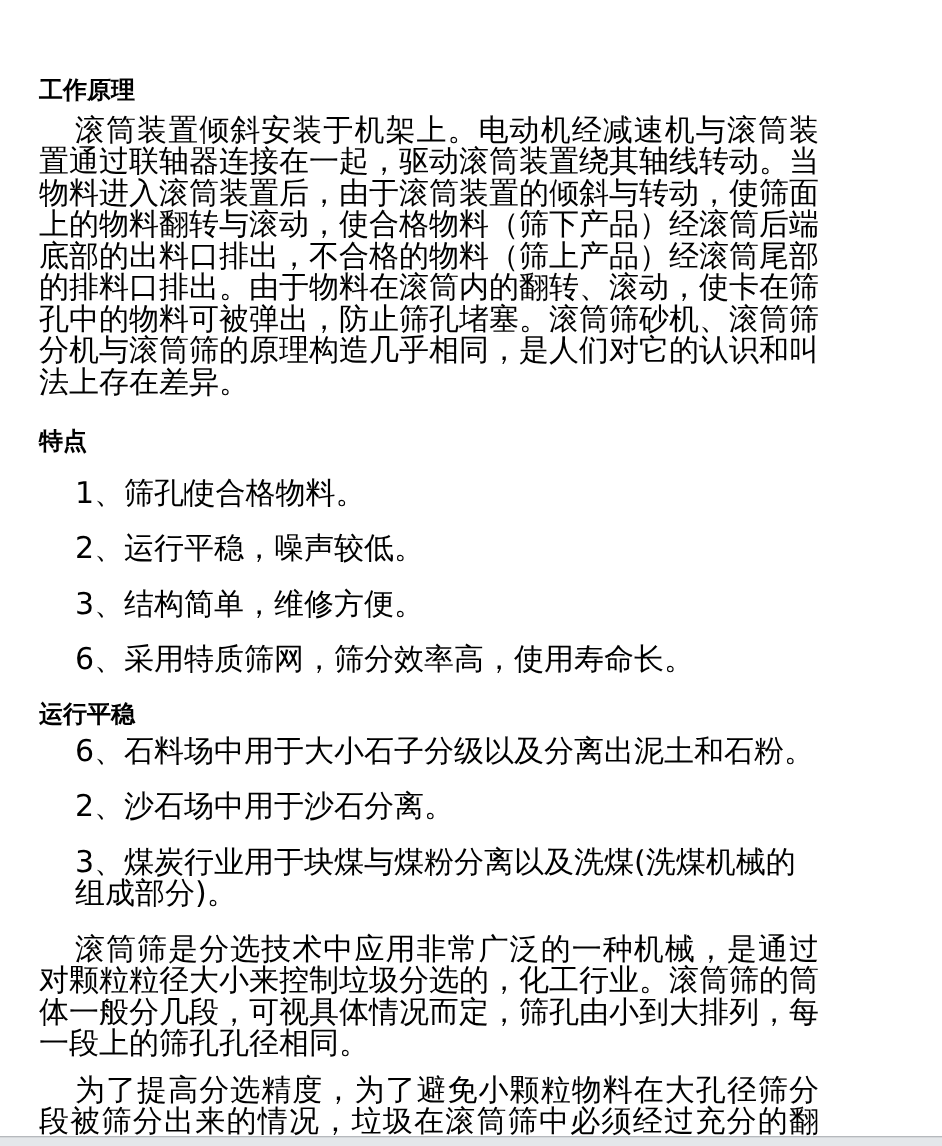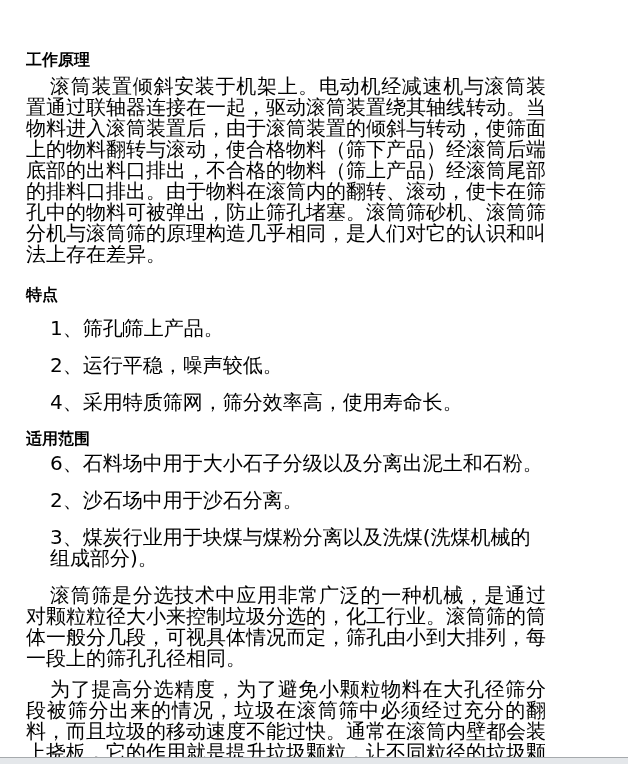--- a/index.html
+++ b/index.html
@@ -66,27 +66,28 @@
 
 <div class="page">
 
   <div class="sec-wp">
     <h2>工作原理</h2>
     <p class="body-para">滚筒装置倾斜安装于机架上。电动机经减速机与滚筒装置通过联轴器连接在一起，驱动滚筒装置绕其轴线转动。当物料进入滚筒装置后，由于滚筒装置的倾斜与转动，使筛面上的物料翻转与滚动，使合格物料（筛下产品）经滚筒后端底部的出料口排出，不合格的物料（筛上产品）经滚筒尾部的排料口排出。由于物料在滚筒内的翻转、滚动，使卡在筛孔中的物料可被弹出，防止筛孔堵塞。滚筒筛砂机、滚筒筛分机与滚筒筛的原理构造几乎相同，是人们对它的认识和叫法上存在差异。</p>
   </div>
 
   <div class="sec-features">
     <h2>特点</h2>
-    <p class="li"><span>1、筛孔</span><span class="caret"></span><span>筛上产品。</span></p>
+    <p class="li"><span>1、筛孔</span><span class="caret"></span><span>使合格物料。</span></p>
     <p class="li">2、运行平稳，噪声较低。</p>
-    <p class="li">4、采用特质筛网，筛分效率高，使用寿命长。</p>
+    <p class="li">3、结构简单，维修方便。</p>
+    <p class="li">6、采用特质筛网，筛分效率高，使用寿命长。</p>
   </div>
 
   <div class="sec-scope">
-    <h2>适用范围</h2>
+    <h2>运行平稳</h2>
     <p class="li">6、石料场中用于大小石子分级以及分离出泥土和石粉。</p>
     <p class="li">2、沙石场中用于沙石分离。</p>
     <p class="li">3、煤炭行业用于块煤与煤粉分离以及洗煤(洗煤机械的组成部分)。</p>
   </div>
 
   <div class="sec-desc">
     <p class="body-para">滚筒筛是分选技术中应用非常广泛的一种机械，是通过对颗粒粒径大小来控制垃圾分选的，化工行业。滚筒筛的筒体一般分几段，可视具体情况而定，筛孔由小到大排列，每一段上的筛孔孔径相同。</p>
     <p class="body-para">为了提高分选精度，为了避免小颗粒物料在大孔径筛分段被筛分出来的情况，垃圾在滚筒筛中必须经过充分的翻料，而且垃圾的移动速度不能过快。通常在滚筒内壁都会装上挠板，它的作用就是提升垃圾颗粒，让不同粒径的垃圾颗粒都尽可能有机会接触到筛孔，如果符合孔径的要求，颗粒就能透筛，达到滚筒筛分选的目的。</p>
   </div>
 

